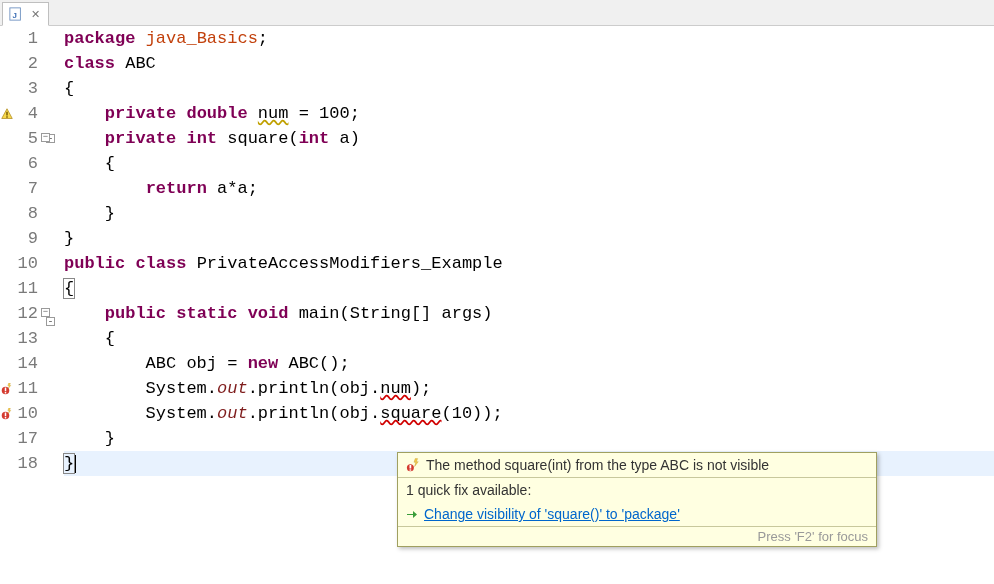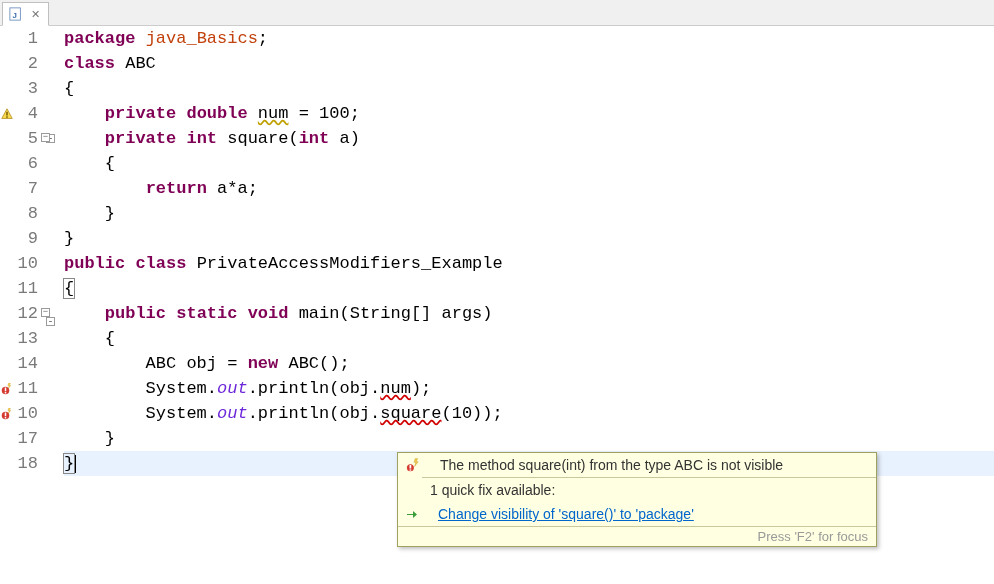--- a/index.html
+++ b/index.html
@@ -67,44 +67,44 @@
     color: #666;
     background: #fff;
   }
   .foldcol { width: 16px; background:#fff; }
   .code { flex: 1; padding-left: 4px; white-space: pre; }
   .code .cline { height: 25px; }
   .hl-current { background: #e8f2fe; }
   
   .kw { color: #7f0055; font-weight: bold; }
   .pkg { color: #c2410c; }
-  .field-static { color: #6d28d9; font-style: italic; }
+  .field-static { color: #7f1d1d; font-style: italic; }
   .warn-underline { text-decoration: underline wavy #c0a000; text-decoration-skip-ink: none; }
   .err-underline { text-decoration: underline wavy #d00000; text-decoration-skip-ink: none; }
   .box-bracket { outline: 1px solid #888; }
   
   .hover-popup {
     position: absolute;
     left: 397px;
     top: 452px;
     width: 480px;
     background: #ffffe1;
     border: 1px solid #a0a060;
     box-shadow: 2px 2px 4px rgba(0,0,0,0.25);
     font-family: "Segoe UI", Arial, sans-serif;
     font-size: 14px;
     color: #333;
   }
   .hover-popup .row {
     display: flex;
     align-items: center;
-    gap: 20px;
+    gap: 6px;
     padding: 4px 8px;
   }
-  .hover-popup .sep { border-top: 1px solid #c8c89c; margin-left: 24px; }
+  .hover-popup .sep { border-top: 1px solid #c8c89c; }
   .hover-popup .qf-link { color: #0066cc; text-decoration: underline; cursor: pointer; }
   .hover-popup .footer {
     border-top: 1px solid #c8c89c;
     text-align: right;
     padding: 2px 8px;
     color: #999;
     font-size: 13px;
   }
   .icon-err { width:14px; height:14px; }
   .icon-green-arrow { width:12px; height:12px; }

